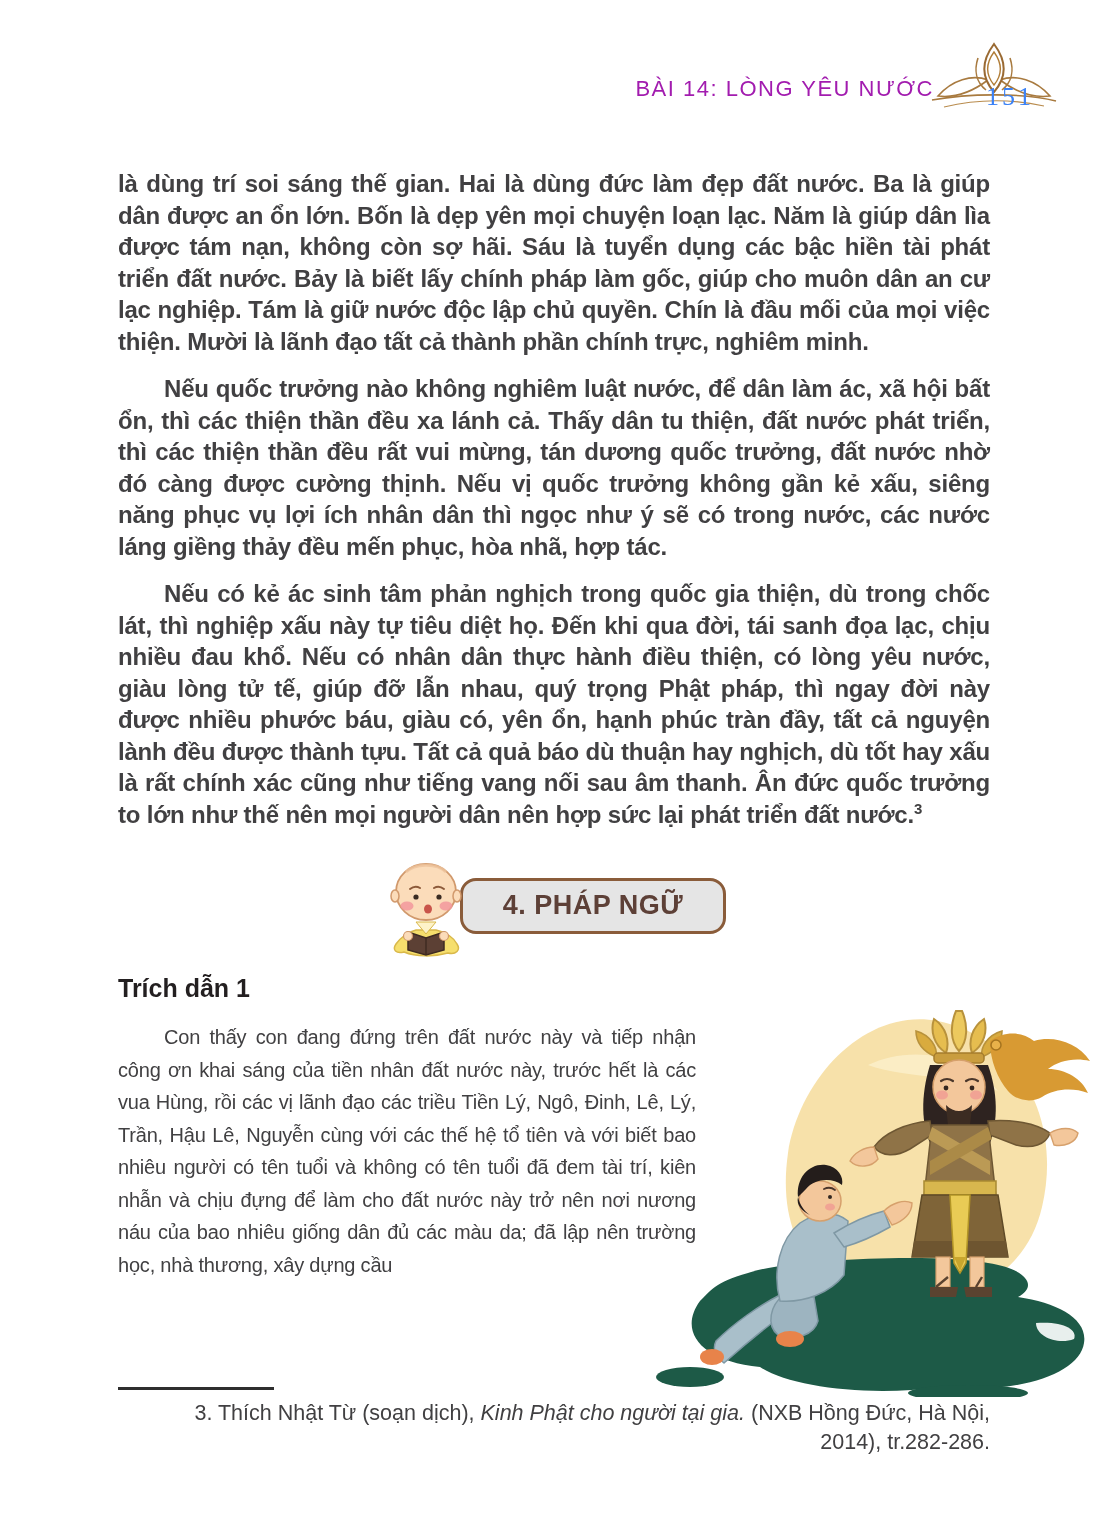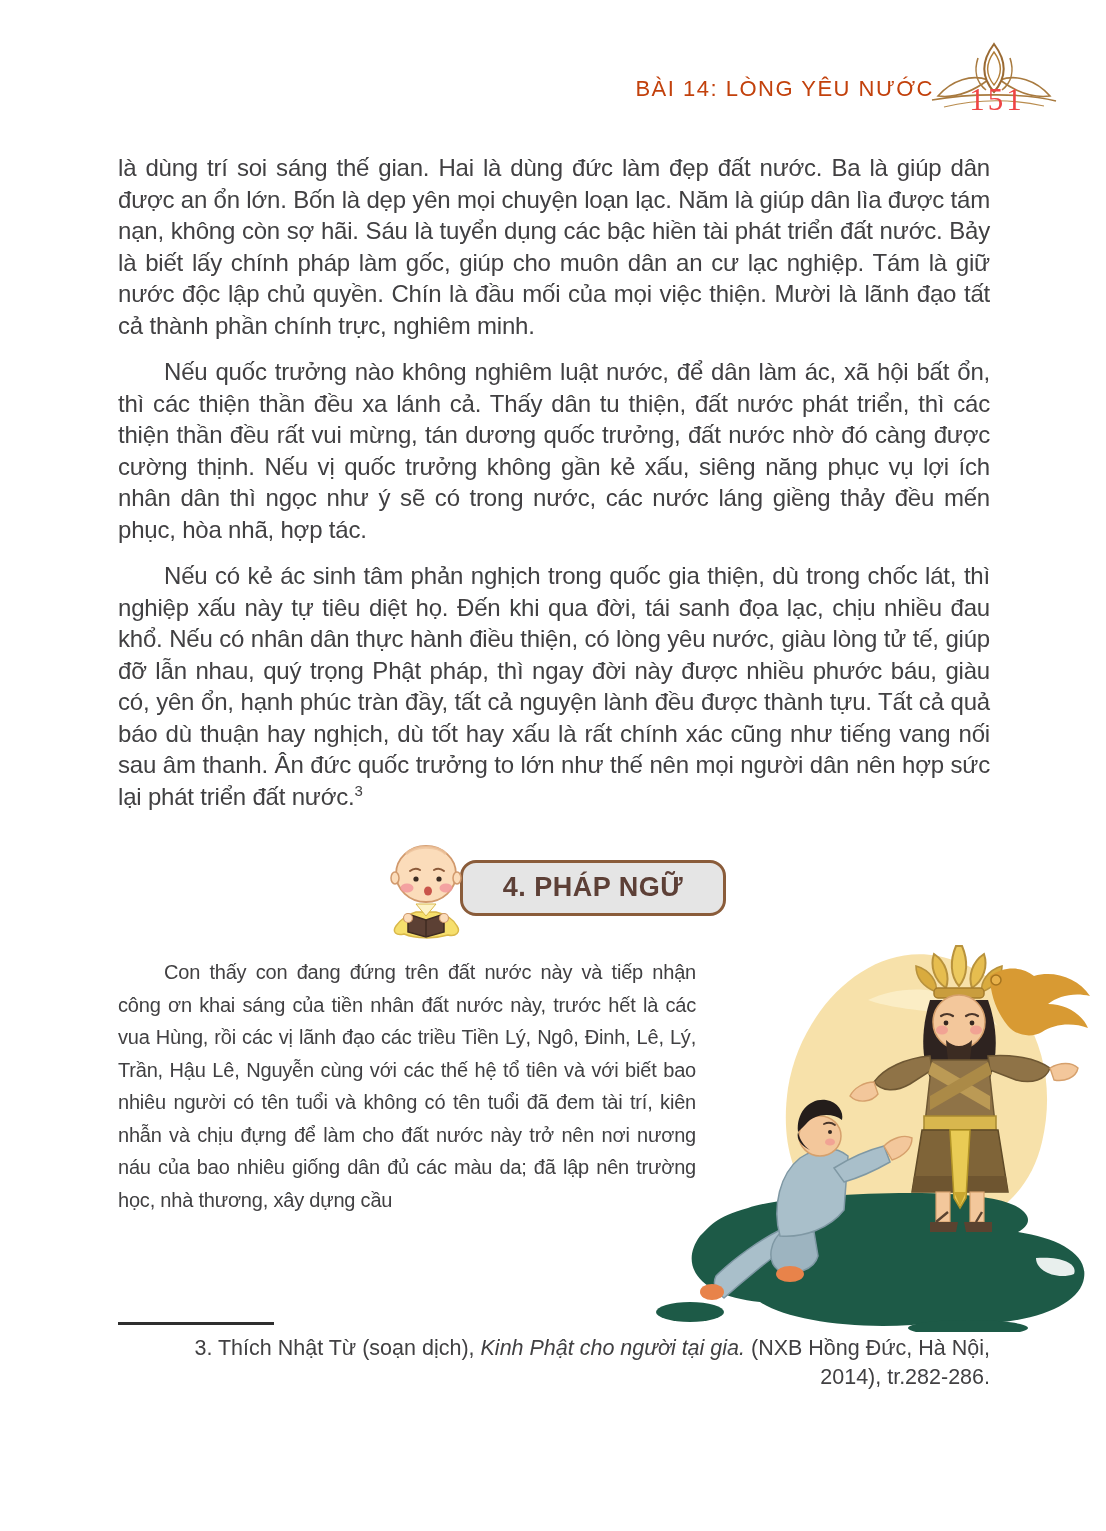--- a/index.html
+++ b/index.html
@@ -11,40 +11,41 @@
     position: relative;
     overflow: hidden;
   }
   .page { position: relative; width: 1106px; height: 1531px; }
 
   
   .header { position: absolute; top: 0; left: 0; right: 0; height: 140px; }
   .header-title {
     position: absolute; top: 76px; right: 172px;
     font-size: 22px; letter-spacing: 1.5px;
-    color: #c2410c; white-space: nowrap;
+    color: #a21caf; white-space: nowrap;
   }
   .ornament { position: absolute; top: 40px; right: 48px; width: 128px; height: 86px; }
   .ornament svg { position: absolute; inset: 0; }
   .page-num {
-    position: absolute; top: 42px; left: 3px; width: 128px;
+    position: absolute; top: 42px; left: 16px; width: 128px;
     text-align: center;
     font-family: "Liberation Serif", serif;
-    font-size: 31px; letter-spacing: 3px; color: #ef4444;
+    font-size: 26px; letter-spacing: 3px; color: #3b82f6;
   }
 
   
   .content {
     position: absolute; left: 118px; top: 152px; width: 872px;
     color: #414042;
   }
   .para {
     font-size: 24px; line-height: 31.5px;
     text-align: justify; letter-spacing: -0.2px;
-    margin: 0 0 15px 0;
+    margin: 16px 0 15px 0;
+    font-weight: bold;
   }
   .para.indent { text-indent: 46px; }
   sup.fn-ref { font-size: 15px; line-height: 0; }
 
   
   .badge-row {
     display: flex; justify-content: center; align-items: center;
     margin: 22px 0 14px 0; height: 108px;
   }
   .monk { width: 88px; height: 106px; position: relative; z-index: 2; margin-top: 6px; }
@@ -145,20 +146,21 @@
 
         <path d="M26,76 L44,82 L62,76 L62,94 L44,99 L26,94 Z" fill="#5c4034" stroke="#3f2b22" stroke-width="1.5"></path>
         <path d="M44,82 L44,99" stroke="#3f2b22" stroke-width="1.5"></path>
 
         <circle cx="26" cy="80" r="4.5" fill="#fbdcba" stroke="#d1996c" stroke-width="1.2"></circle>
         <circle cx="62" cy="80" r="4.5" fill="#fbdcba" stroke="#d1996c" stroke-width="1.2"></circle>
       </svg>
       <div class="badge"><span>4. PHÁP NGỮ</span></div>
     </div>
 
+    <div class="quote-heading">Trích dẫn 1</div>
 
     <div class="quote-body">
       <span class="illu-float">
         <svg viewBox="0 0 470 392">
 
           <path d="M300,16 C384,34 424,118 404,202 C388,272 322,304 248,294 C176,286 138,232 150,148 C162,72 228,2 300,16 Z" fill="#f6dc9b" opacity="0.85"></path>
           <path d="M230,60 C270,40 330,48 360,86 C330,70 268,74 230,60 Z" fill="#fbeec8" opacity="0.9"></path>
 
           <path d="M62,296 C40,326 62,356 122,362 C152,382 232,392 302,382 C382,390 442,368 446,338 C450,314 420,298 380,292 C400,282 390,264 350,258 C298,248 150,254 110,268 C76,277 72,287 62,296 Z" fill="#1d5a47"></path>
           <ellipse cx="52" cy="372" rx="34" ry="10" fill="#1d5a47"></ellipse>

